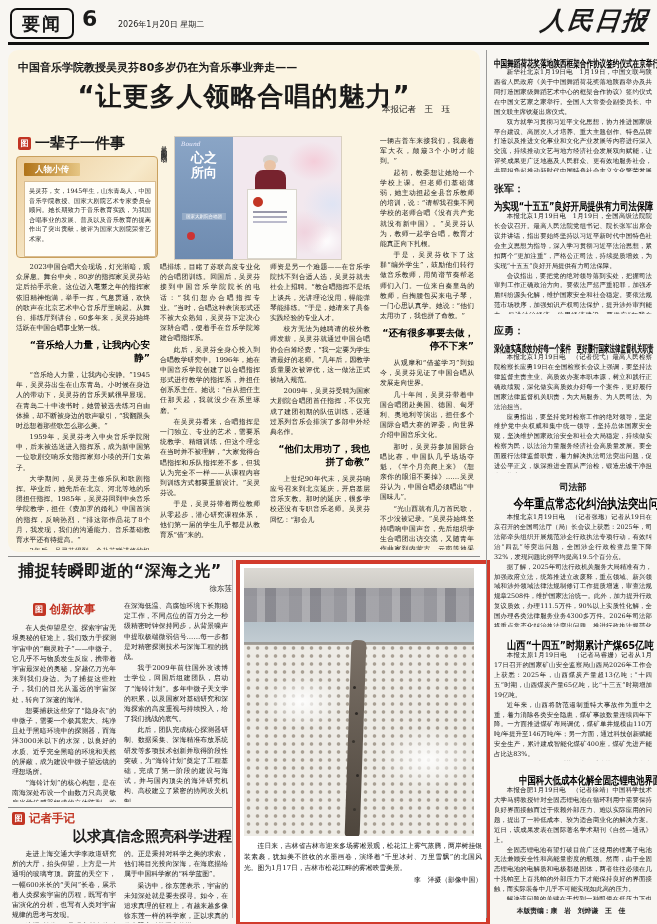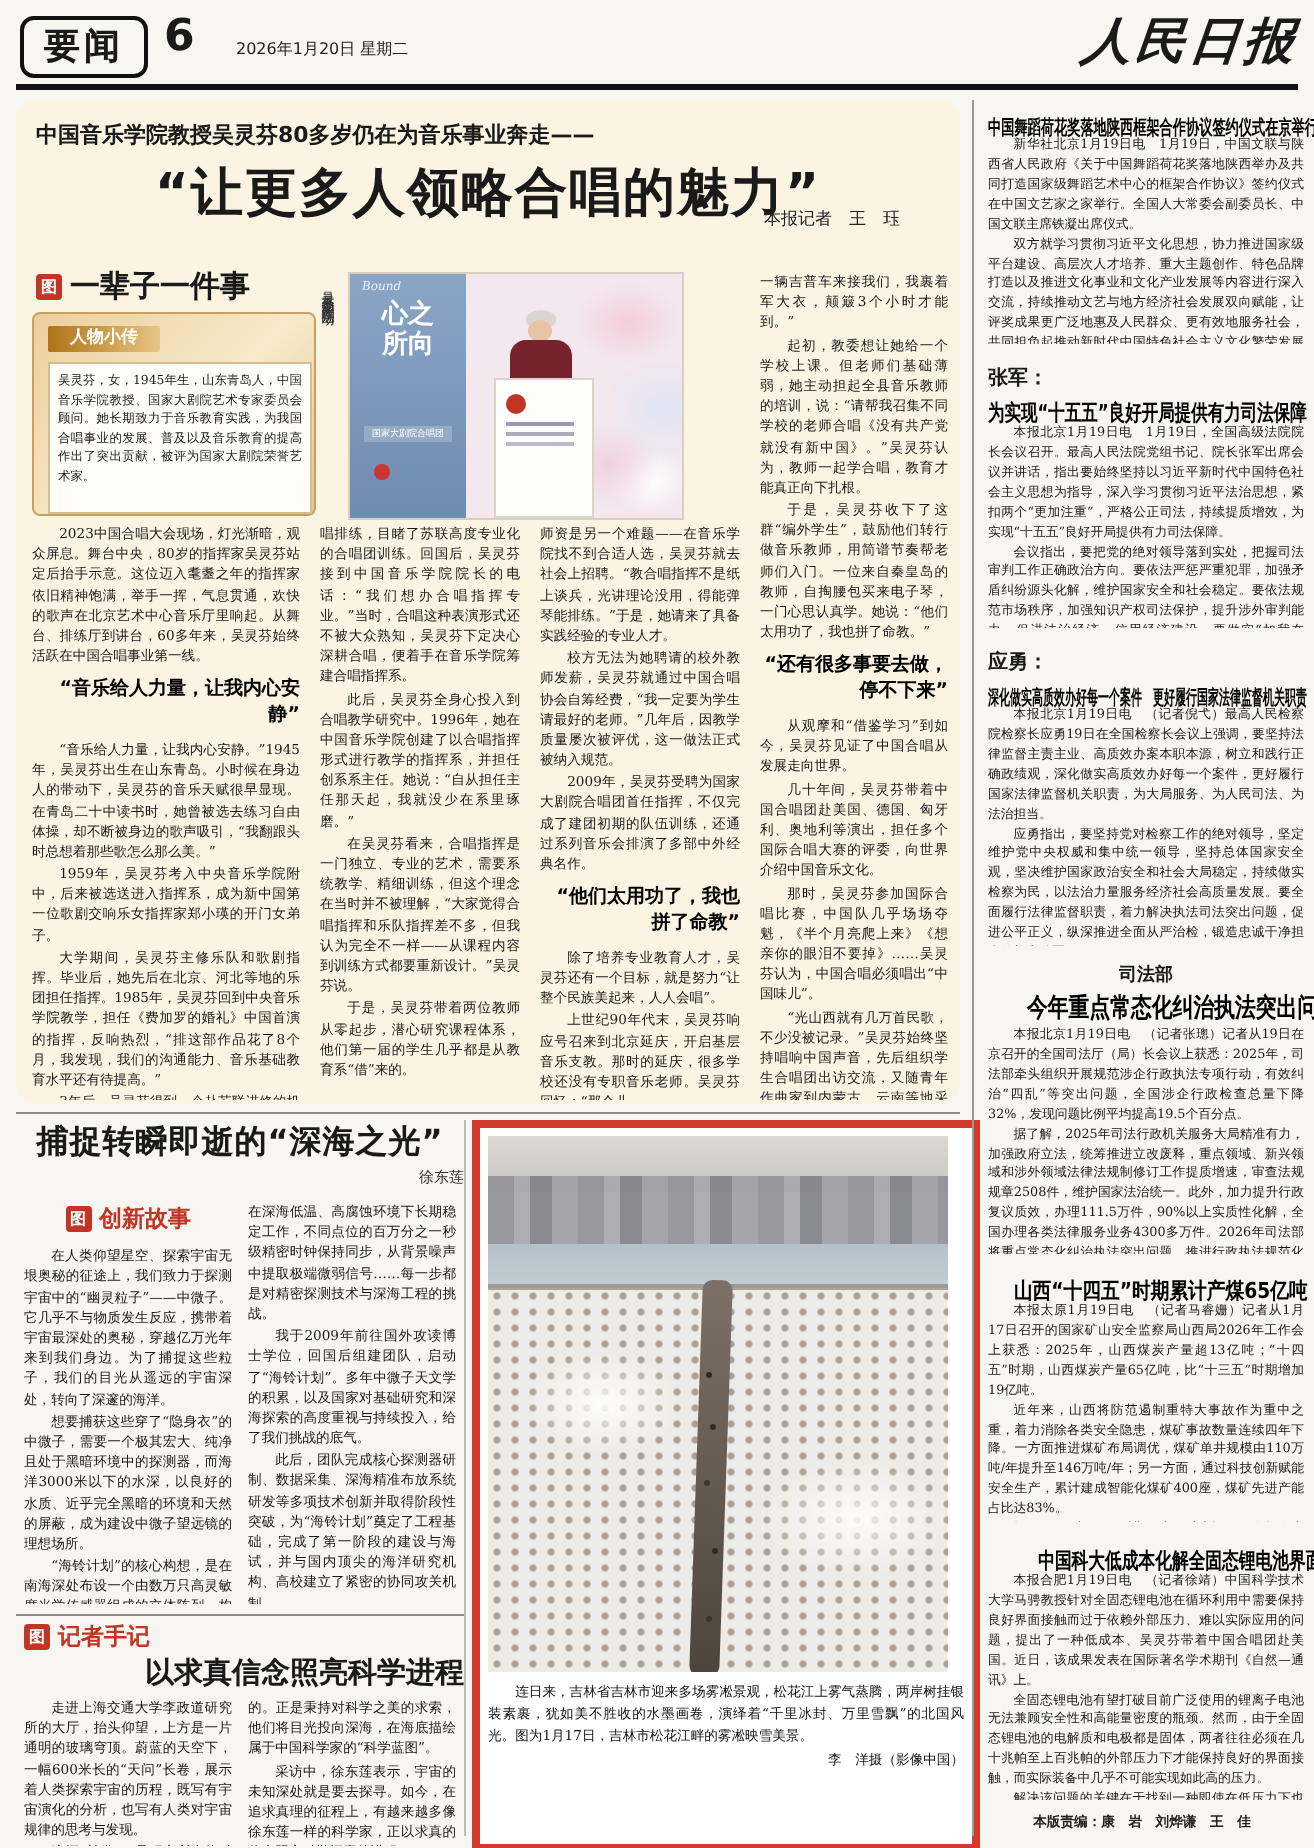--- a/index.html
+++ b/index.html
@@ -149,21 +149,20 @@
     <p class="cont">唱排练，目睹了苏联高度专业化的合唱团训练。回国后，吴灵芬接到中国音乐学院院长的电话：“我们想办合唱指挥专业。”当时，合唱这种表演形式还不被大众熟知，吴灵芬下定决心深耕合唱，便着手在音乐学院筹建合唱指挥系。</p>
     <p>此后，吴灵芬全身心投入到合唱教学研究中。1996年，她在中国音乐学院创建了以合唱指挥形式进行教学的指挥系，并担任创系系主任。她说：“自从担任主任那天起，我就没少在系里琢磨。”</p>
     <p>在吴灵芬看来，合唱指挥是一门独立、专业的艺术，需要系统教学、精细训练，但这个理念在当时并不被理解，“大家觉得合唱指挥和乐队指挥差不多，但我认为完全不一样——从课程内容到训练方式都要重新设计。”吴灵芬说。</p>
     <p>于是，吴灵芬带着两位教师从零起步，潜心研究课程体系，他们第一届的学生几乎都是从教育系“借”来的。</p>
   </div>
 <div class="abs col" style="left:270px;top:262px;width:100px;height:288px">
     <p class="cont">师资是另一个难题——在音乐学院找不到合适人选，吴灵芬就去社会上招聘。“教合唱指挥不是纸上谈兵，光讲理论没用，得能弹琴能排练。”于是，她请来了具备实践经验的专业人才。</p>
     <p>校方无法为她聘请的校外教师发薪，吴灵芬就通过中国合唱协会自筹经费，“我一定要为学生请最好的老师。”几年后，因教学质量屡次被评优，这一做法正式被纳入规范。</p>
     <p>2009年，吴灵芬受聘为国家大剧院合唱团首任指挥，不仅完成了建团初期的队伍训练，还通过系列音乐会排演了多部中外经典名作。</p>
     <h4>“他们太用功了，我也拼了命教”</h4>
-    <p>除了培养专业教育人才，吴灵芬还有一个目标，就是努力“让整个民族美起来，人人会唱”。</p>
     <p>上世纪90年代末，吴灵芬响应号召来到北京延庆，开启基层音乐支教。那时的延庆，很多学校还没有专职音乐老师。吴灵芬回忆：“那会儿</p>
   </div>
 <div class="abs col" style="left:380px;top:136px;width:94px;height:414px">
     <p class="cont">一辆吉普车来接我们，我裹着军大衣，颠簸3个小时才能到。”</p>
     <p>起初，教委想让她给一个学校上课。但老师们基础薄弱，她主动担起全县音乐教师的培训，说：“请帮我召集不同学校的老师合唱《没有共产党就没有新中国》。”吴灵芬认为，教师一起学合唱，教育才能真正向下扎根。</p>
     <p>于是，吴灵芬收下了这群“编外学生”，鼓励他们转行做音乐教师，用简谱节奏帮老师们入门。一位来自秦皇岛的教师，自掏腰包买来电子琴，一门心思认真学。她说：“他们太用功了，我也拼了命教。”</p>
     <h4>“还有很多事要去做，停不下来”</h4>
     <p>从观摩和“借鉴学习”到如今，吴灵芬见证了中国合唱从发展走向世界。</p>
     <p>几十年间，吴灵芬带着中国合唱团赴美国、德国、匈牙利、奥地利等演出，担任多个国际合唱大赛的评委，向世界介绍中国音乐文化。</p>
     <p>那时，吴灵芬参加国际合唱比赛，中国队几乎场场夺魁，《半个月亮爬上来》《想亲你的眼泪不要掉》……吴灵芬认为，中国合唱必须唱出“中国味儿”。</p>
@@ -266,18 +265,18 @@
 <div class="rbody" style="top:651px;height:110px">
     <p>本报太原1月19日电　（记者马睿姗）记者从1月17日召开的国家矿山安全监察局山西局2026年工作会上获悉：2025年，山西煤炭产量超13亿吨；“十四五”时期，山西煤炭产量65亿吨，比“十三五”时期增加19亿吨。</p>
     <p>近年来，山西将防范遏制重特大事故作为重中之重，着力消除各类安全隐患，煤矿事故数量连续四年下降。一方面推进煤矿布局调优，煤矿单井规模由110万吨/年提升至146万吨/年；另一方面，通过科技创新赋能安全生产，累计建成智能化煤矿400座，煤矿先进产能占比达83%。</p>
     <p>据了解，“十五五”时期，山西矿产资源开发将向大深度、大规模、多矿种开采加速推进，以事前预防为主统筹矿山安全工作，统筹推进煤炭稳产保供、煤电兜底调峰，保持稳定煤炭供应。</p>
   </div>
 
 <div class="abs ra ctr" style="top:769px">
   <span class="rhead cond" style="font-size:11px;transform:scaleX(.76)">中国科大低成本化解全固态锂电池界面问题</span>
 </div>
 <div class="rbody" style="top:786px;height:114px">
-    <p>本报合肥1月19日电　（记者徐靖）中国科学技术大学马骋教授针对全固态锂电池在循环利用中需要保持良好界面接触而过于依赖外部压力、难以实际应用的问题，提出了一种低成本、吴灵芬带着中国合唱团赴美国。近日，该成果发表在国际著名学术期刊《自然—通讯》上。</p>
+    <p>本报合肥1月19日电　（记者徐靖）中国科学技术大学马骋教授针对全固态锂电池在循环利用中需要保持良好界面接触而过于依赖外部压力、难以实际应用的问题，提出了一种低成本、较为适合商业化的解决方案。近日，该成果发表在国际著名学术期刊《自然—通讯》上。</p>
     <p>全固态锂电池有望打破目前广泛使用的锂离子电池无法兼顾安全性和高能量密度的瓶颈。然而，由于全固态锂电池的电解质和电极都是固体，两者往往必须在几十兆帕至上百兆帕的外部压力下才能保持良好的界面接触，而实际装备中几乎不可能实现如此高的压力。</p>
     <p>解决该问题的关键在于找到一种即使在低压力下也能与体积不断变化的电极材料保持紧密接触的固态电解质。本次研究中，马骋开发了一种新型固态电解质——硼氢锂氯，实现了上述性能。</p>
   </div>
 
 <div class="abs pagefoot">本版责编：康　岩　刘烨谦　王　佳</div>
 
 </body></html>

